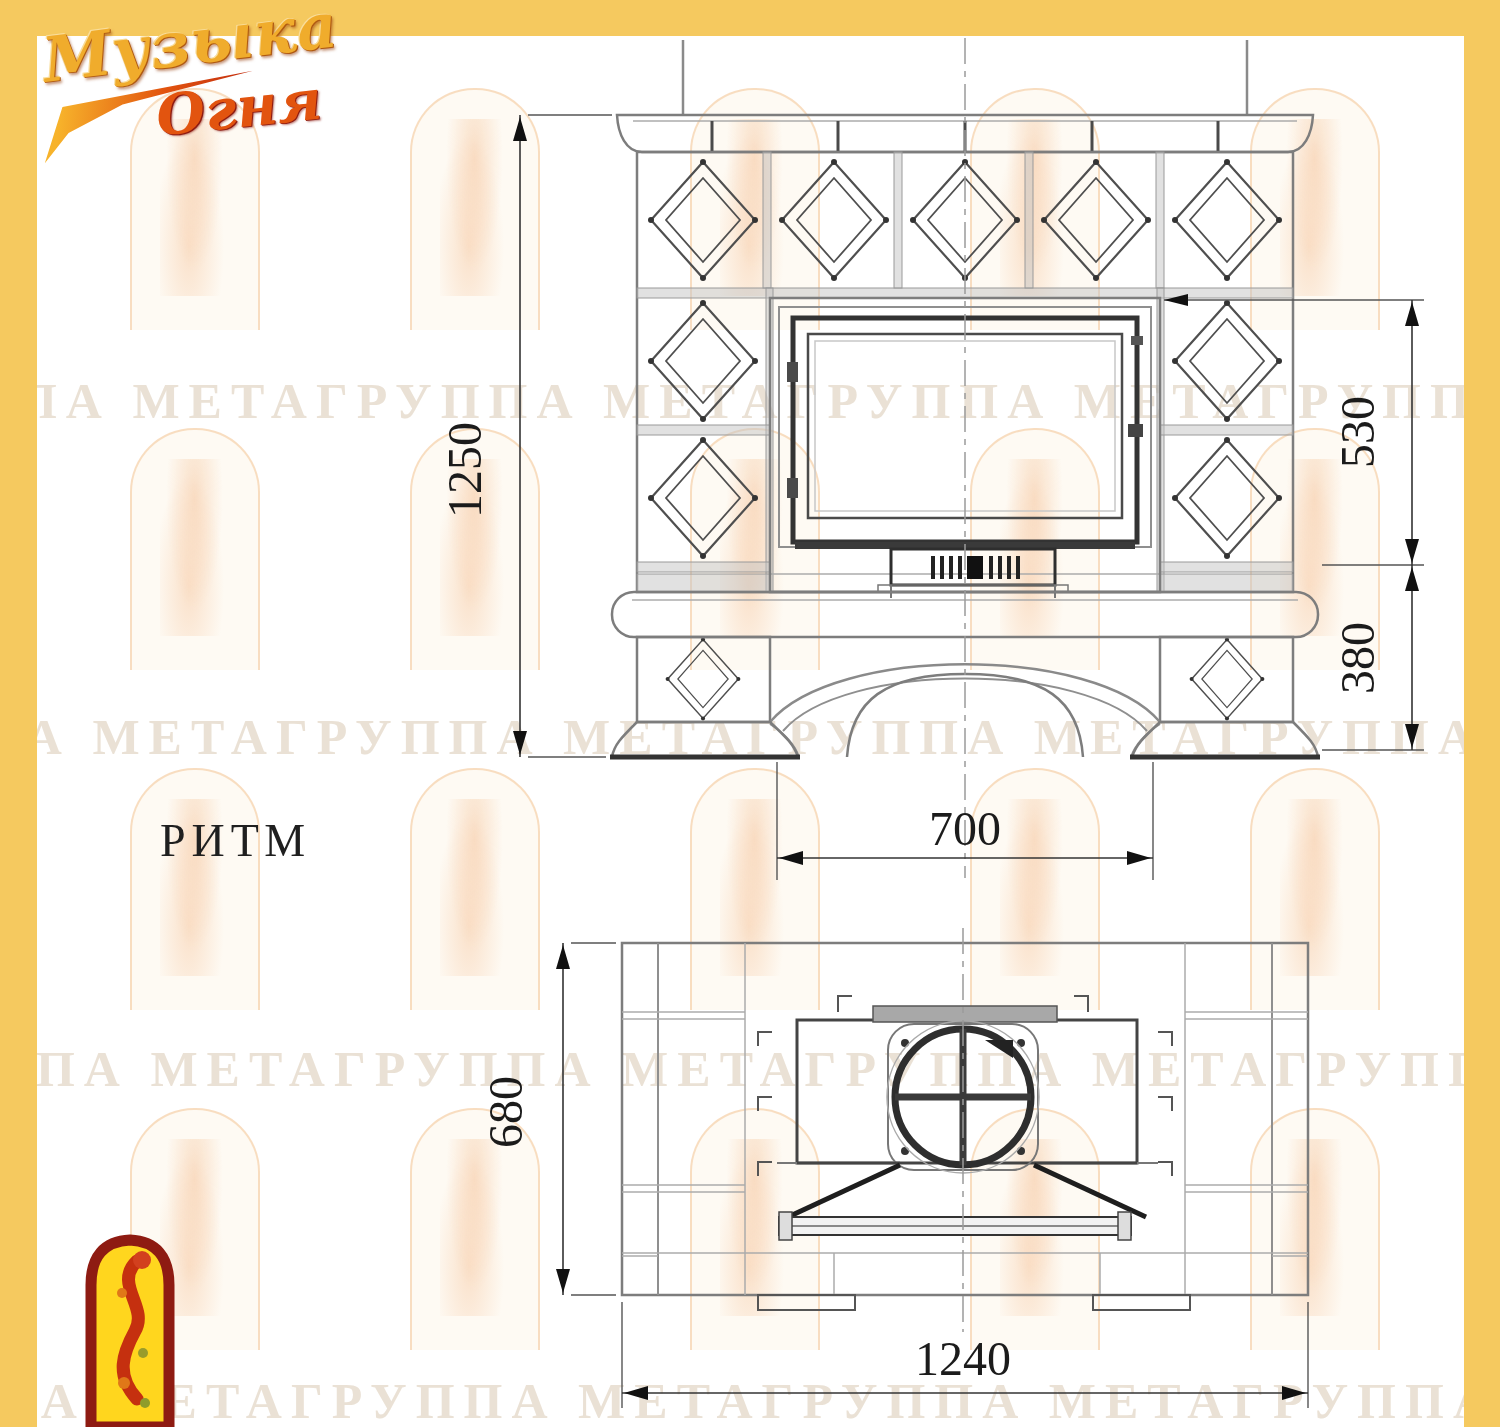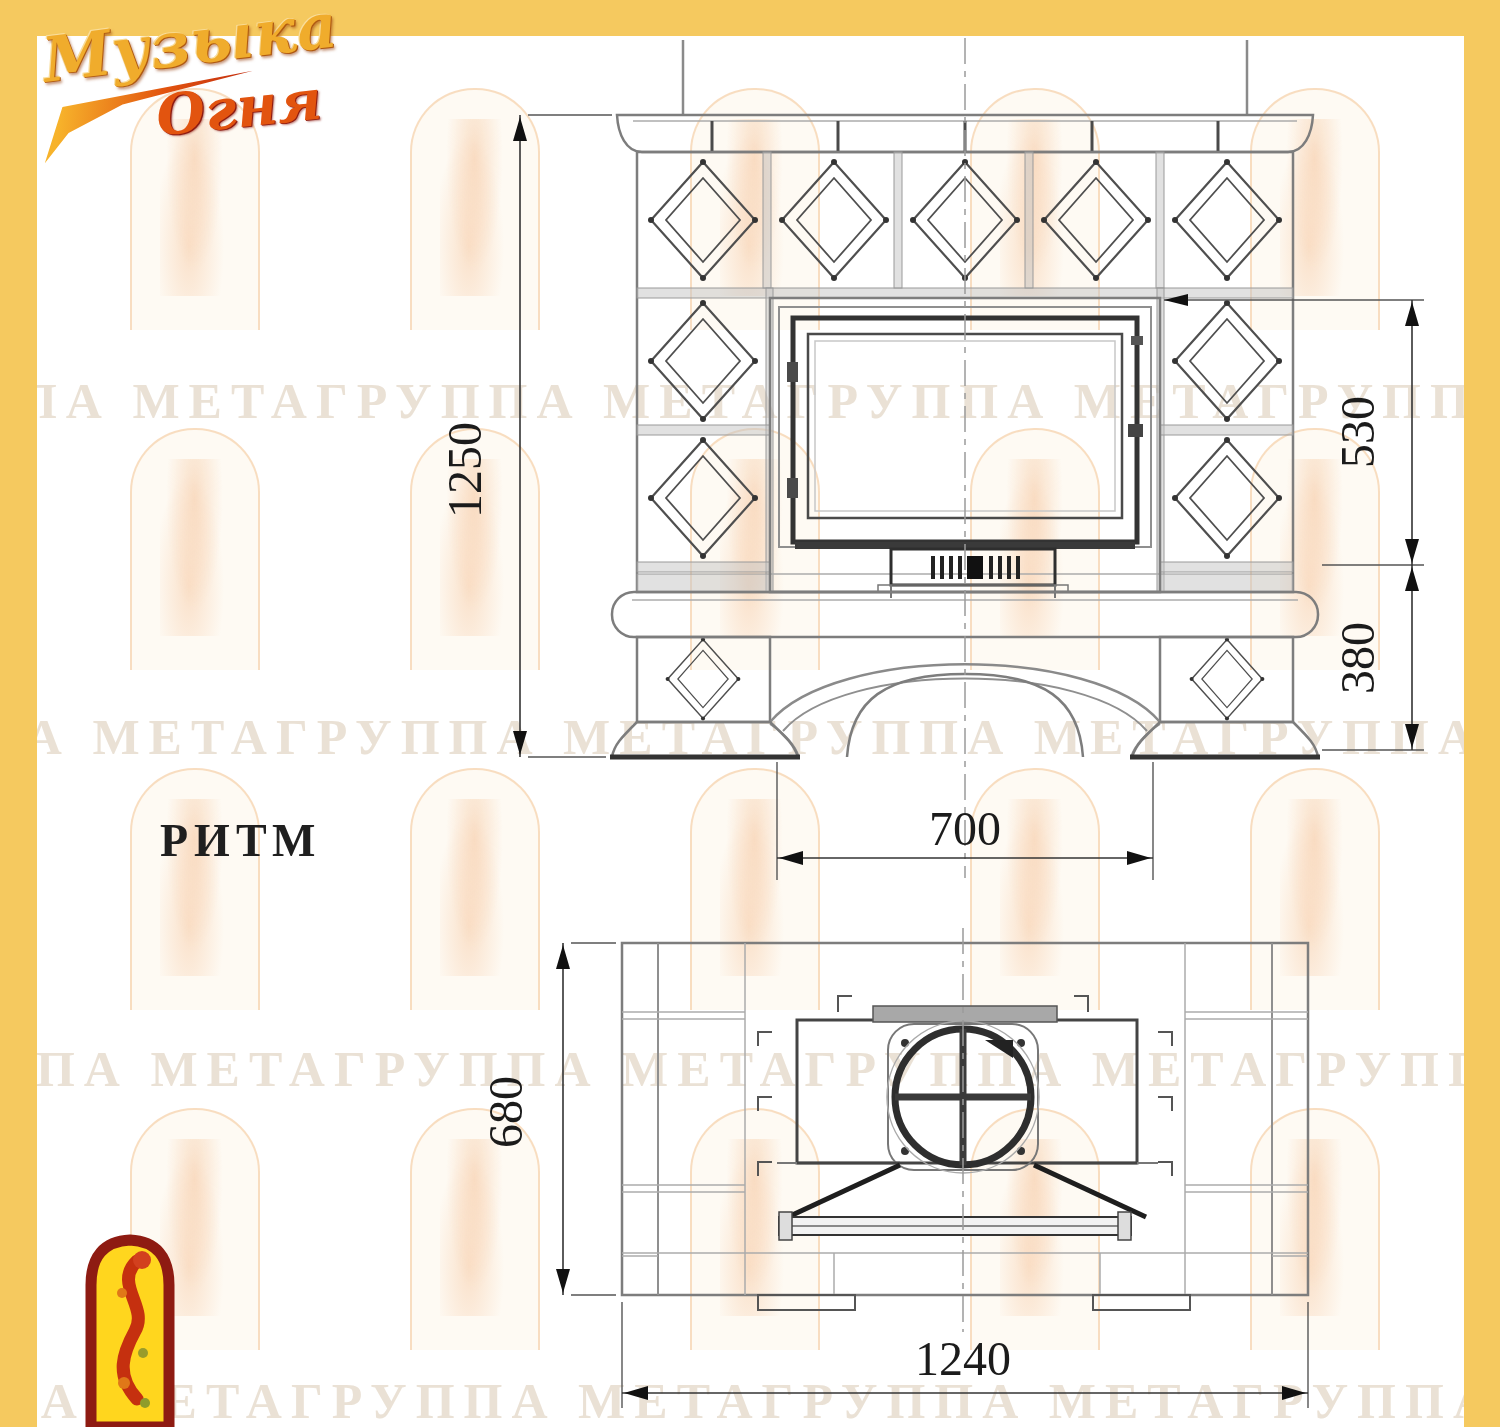--- a/index.html
+++ b/index.html
@@ -43,21 +43,21 @@
       clip-path:polygon(0 95%,10% 28%,100% 0,38% 30%,12% 60%);transform:rotate(-4deg);}
   .logo-w1{position:absolute;left:14px;top:6px;font-family:"DejaVu Serif",serif;font-style:italic;
       font-weight:bold;font-size:62px;transform:rotate(-7deg);color:#F0AC2C;letter-spacing:1px;
       text-shadow:1px 1px 0 #b05a12,2px 3px 3px rgba(150,60,10,.55),-1px -1px 0 #f9dd9a;}
   .logo-w2{position:absolute;left:128px;top:74px;font-family:"DejaVu Serif",serif;font-style:italic;
       font-weight:bold;font-size:56px;transform:rotate(-6deg);color:#E2540F;letter-spacing:0px;
       text-shadow:1px 1px 0 #8e1b12,2px 2px 2px rgba(142,27,18,.5);}
 
   
   .model-name{position:absolute;left:160px;top:814px;font-family:"Liberation Serif",serif;
-      font-weight:bold;font-size:46px;letter-spacing:6px;color:#1f1f1f;}
+      font-weight:normal;font-size:46px;letter-spacing:6px;color:#1f1f1f;}
 
   
   .corner-logo{position:absolute;left:84px;top:1233px;width:92px;height:194px;}
 </style>
 </head>
 <body>
 
 <div class="canvas">
 
   <div class="wm-layer">

